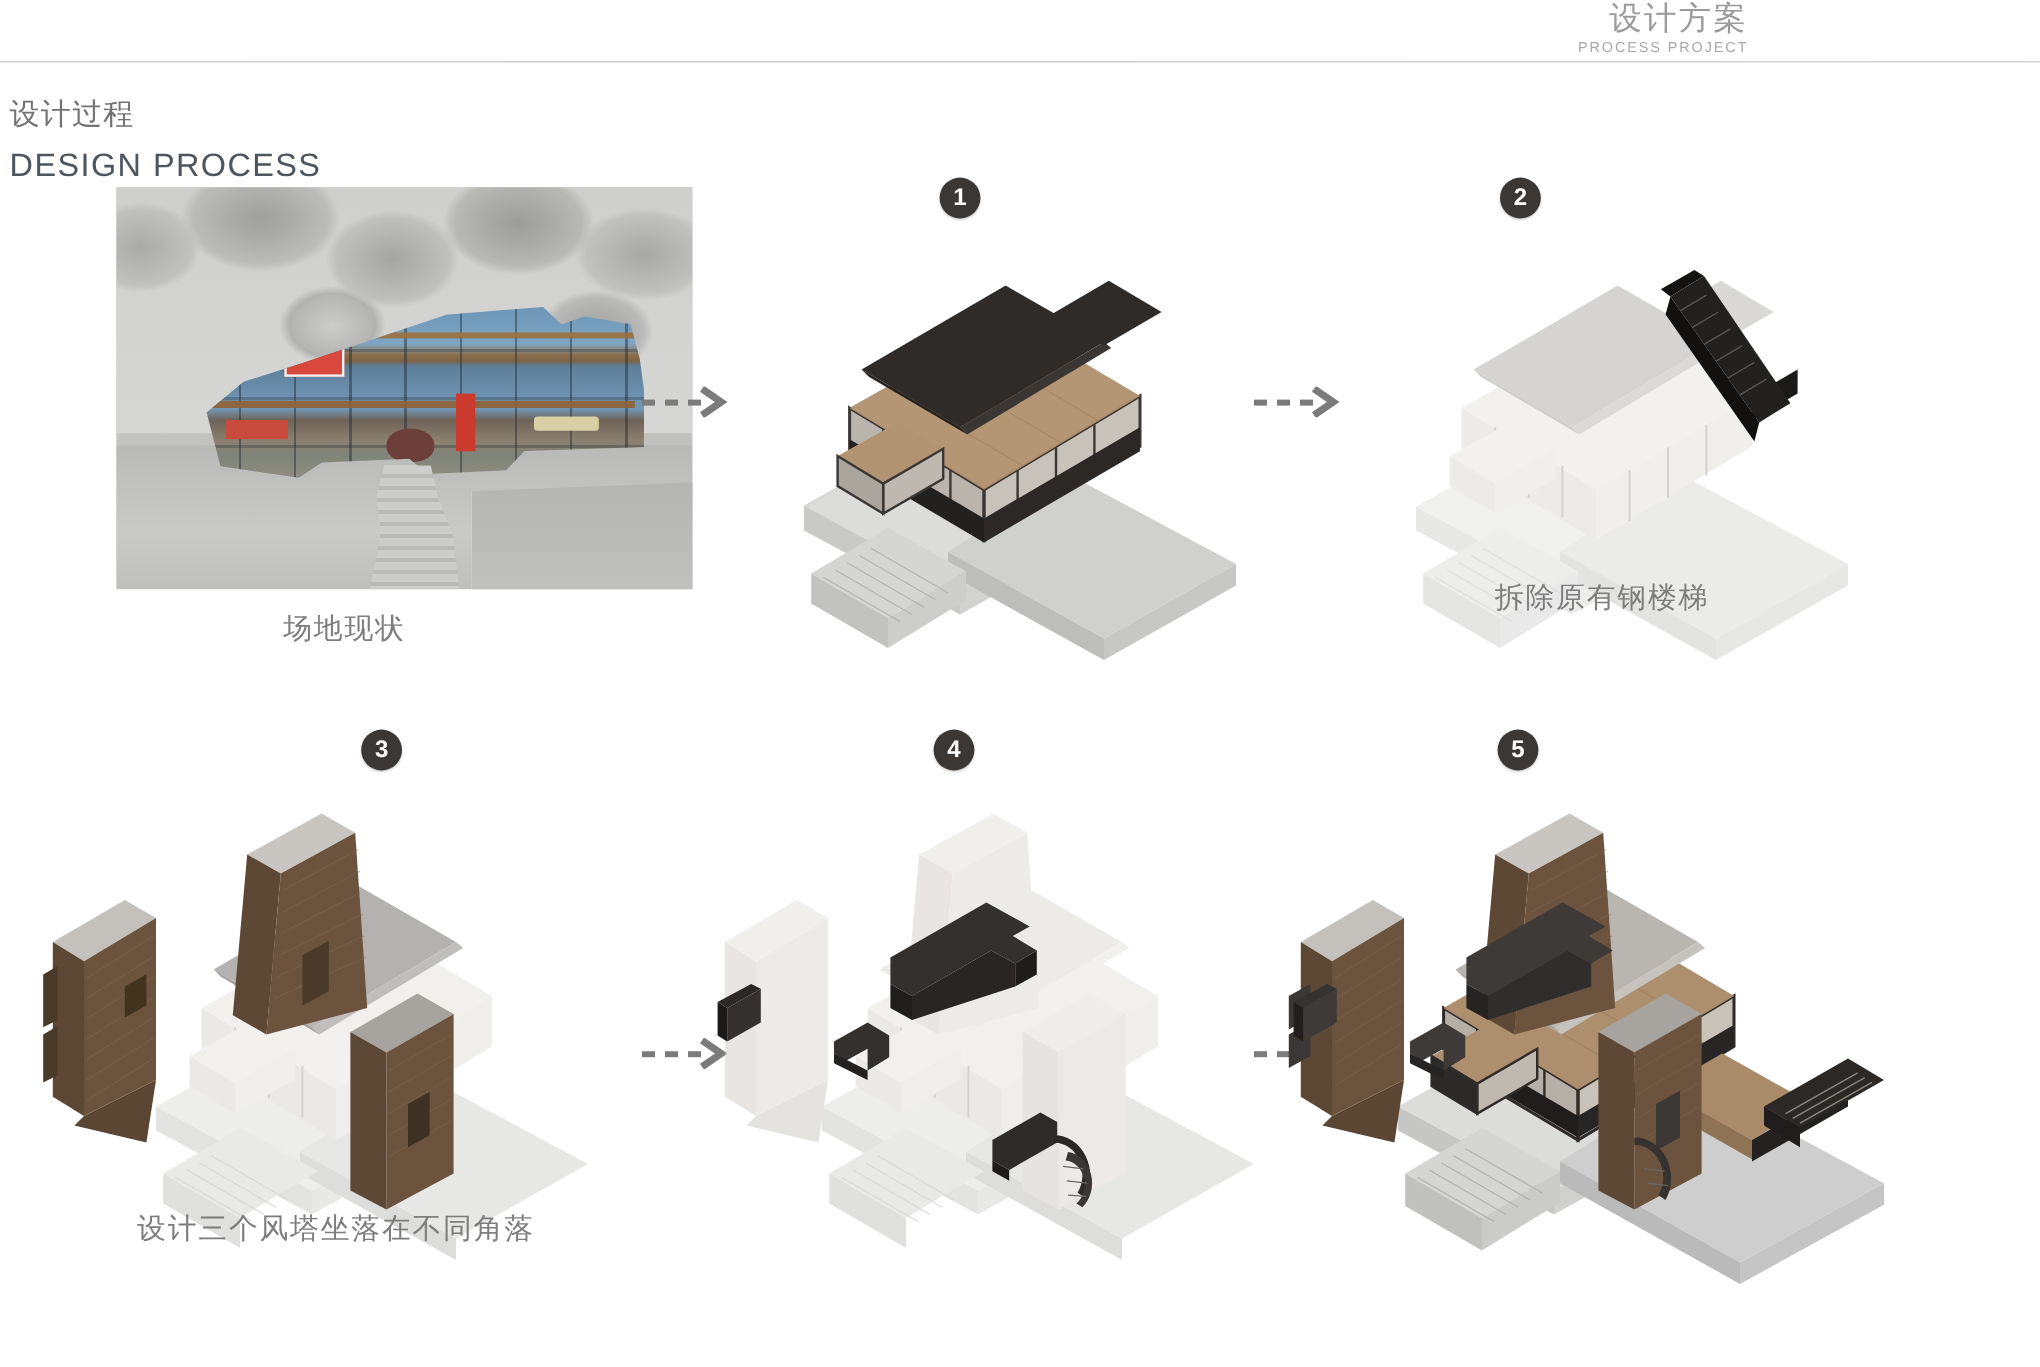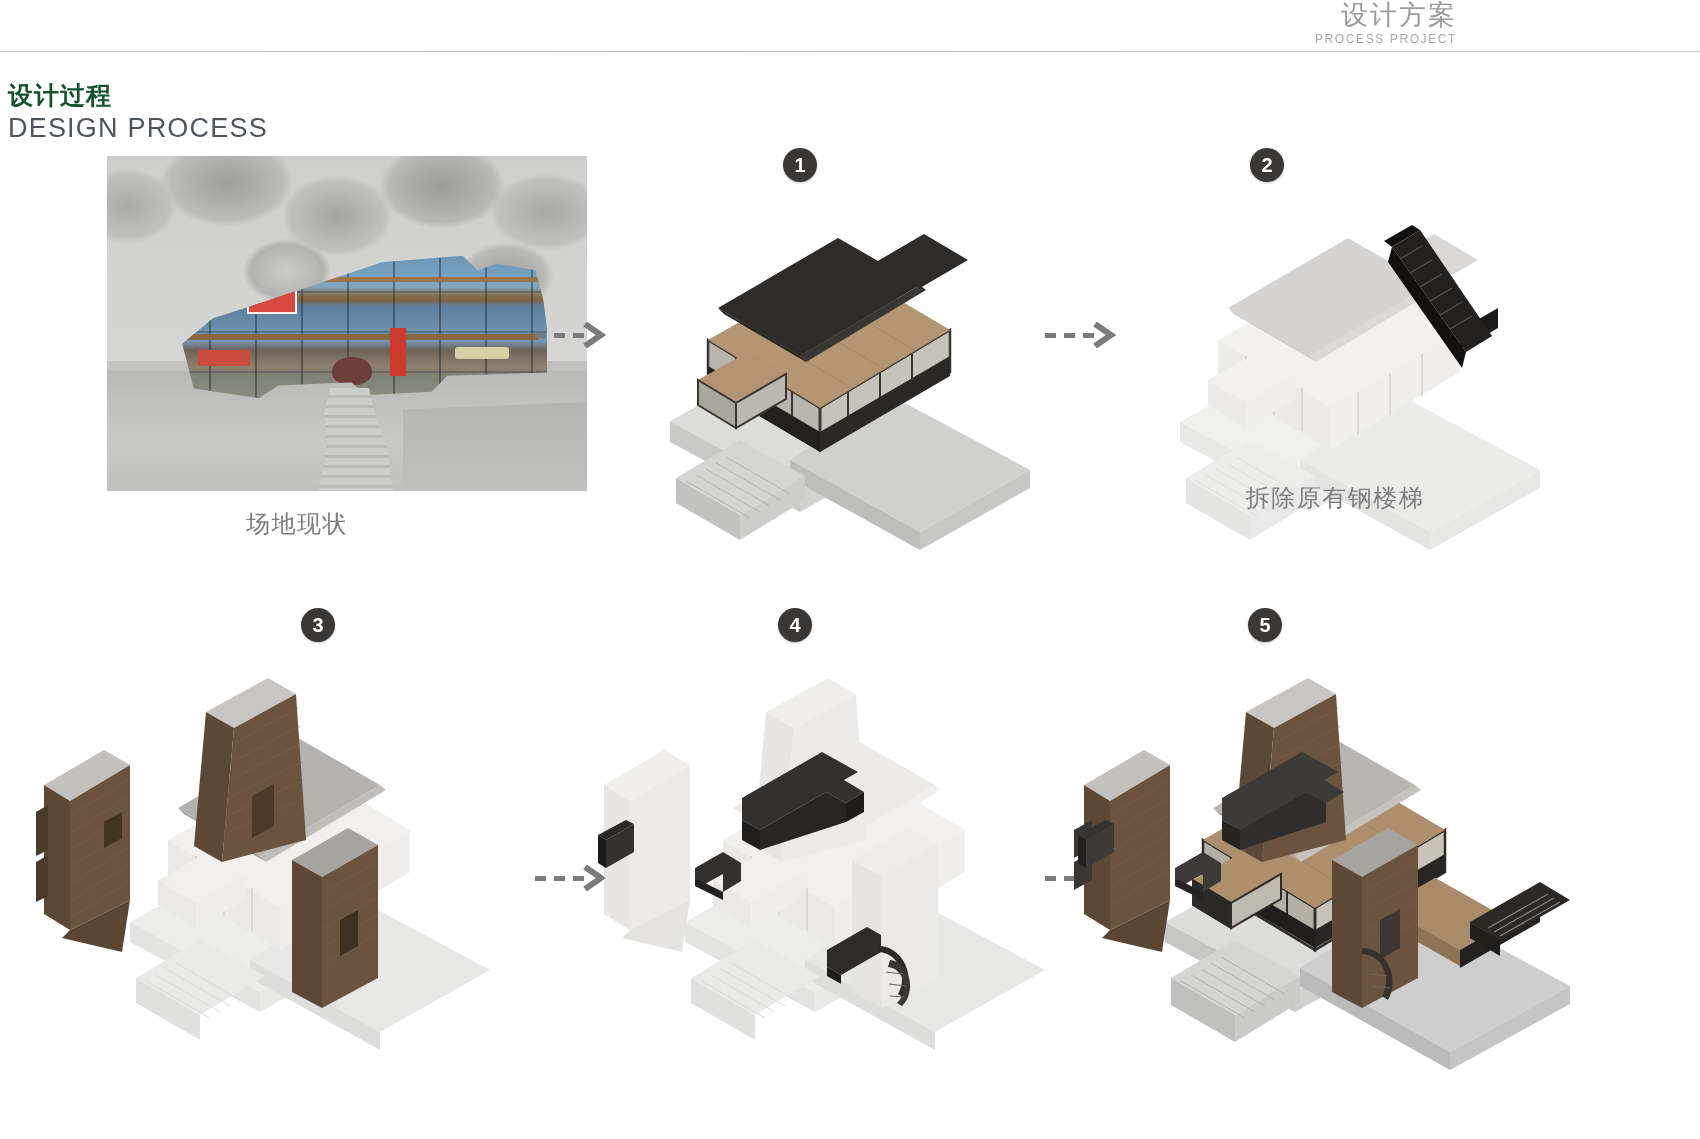--- a/index.html
+++ b/index.html
@@ -19,22 +19,22 @@
   }
   .header-cn{font-size:27px;color:#9b9b9b;letter-spacing:2px;display:block;font-weight:400;}
   .header-en{font-size:12px;color:#a8a8a8;letter-spacing:1.6px;display:block;margin-top:4px;}
   .header-rule{
     position:absolute;left:0;top:51px;width:1700px;height:1px;
     background:linear-gradient(to right,#c6c6c6,#bfbfbf 40%,#c9c9c9);
   }
 
   
   .page-title{position:absolute;left:8px;top:83px;line-height:1;}
-  .title-cn{display:block;font-size:25px;color:#14532d;letter-spacing:1px;font-weight:bold;}
-  .title-en{display:block;font-size:27px;color:#4d555e;letter-spacing:1.2px;margin-top:7px;text-align:right;}
+  .title-cn{display:block;font-size:25px;color:#737373;letter-spacing:1px;}
+  .title-en{display:block;font-size:27px;color:#4d555e;letter-spacing:1.2px;margin-top:17px;text-align:right;}
 
   
   .board{position:absolute;left:0;top:140px;width:1700px;height:999px;}
   .panel{position:absolute;}
   .caption{
     position:absolute;left:0;width:100%;text-align:center;
     font-size:24px;color:#7d7d7d;letter-spacing:1.5px;white-space:nowrap;
   }
 
   
@@ -136,21 +136,21 @@
   <div class="header-rule"></div>
 </div>
 
 <div class="page-title">
   <span class="title-cn">设计过程</span>
   <span class="title-en">DESIGN PROCESS</span>
 </div>
 
 <div class="board">
 
-  <div class="panel" style="left:12px;top:0;width:570px;height:420px;">
+  <div class="panel" style="left:2px;top:0;width:570px;height:420px;">
     <div class="photo">
       <div class="canopy"></div>
       <div class="ground"></div>
       <div class="cutout">
         <div class="glassgrid"></div>
         <div class="woodframe"></div>
         <div class="woodframe2"></div>
         <div class="sign-a"></div>
         <div class="sign-b"></div>
         <div class="sign-c"></div>
@@ -398,20 +398,21 @@
             <line x1="324" y1="292" x2="376" y2="262"></line>
             <line x1="324" y1="310" x2="376" y2="280"></line>
             <line x1="324" y1="328" x2="376" y2="298"></line>
             <line x1="324" y1="346" x2="376" y2="316"></line>
             <line x1="324" y1="364" x2="376" y2="334"></line>
           </g>
           <polygon points="340,320 358,310 358,346 340,356" fill="#3f3122"></polygon>
         </g>
       </svg>
     </div>
+    <div class="caption" style="top:408px;">设计三个风塔坐落在不同角落</div>
   </div>
 
   <div class="arrow" style="left:535px;top:725px;">
     <div class="dash"></div>
     <div class="head">
       <svg viewBox="0 0 28 26">
           <path d="M4 2 L20 13 L4 24" fill="none" stroke="#7b7b7b" stroke-width="6"></path>
         </svg>
     </div>
   </div>

